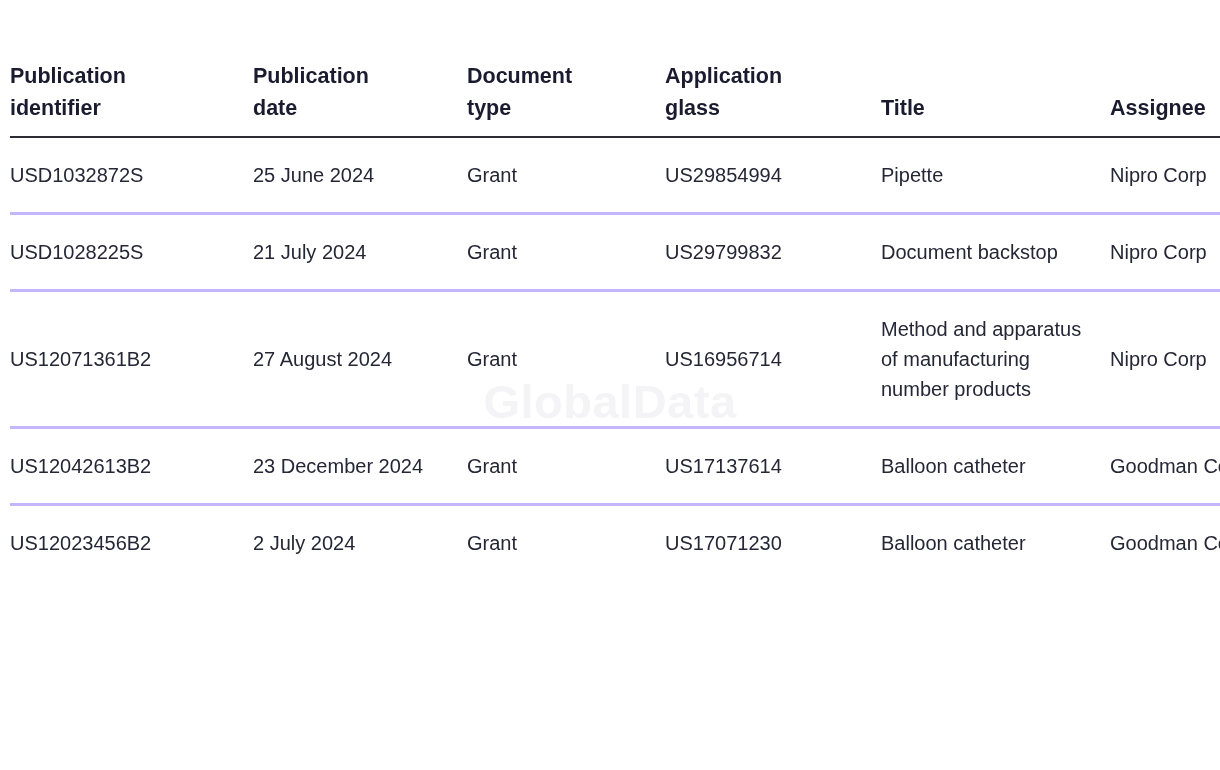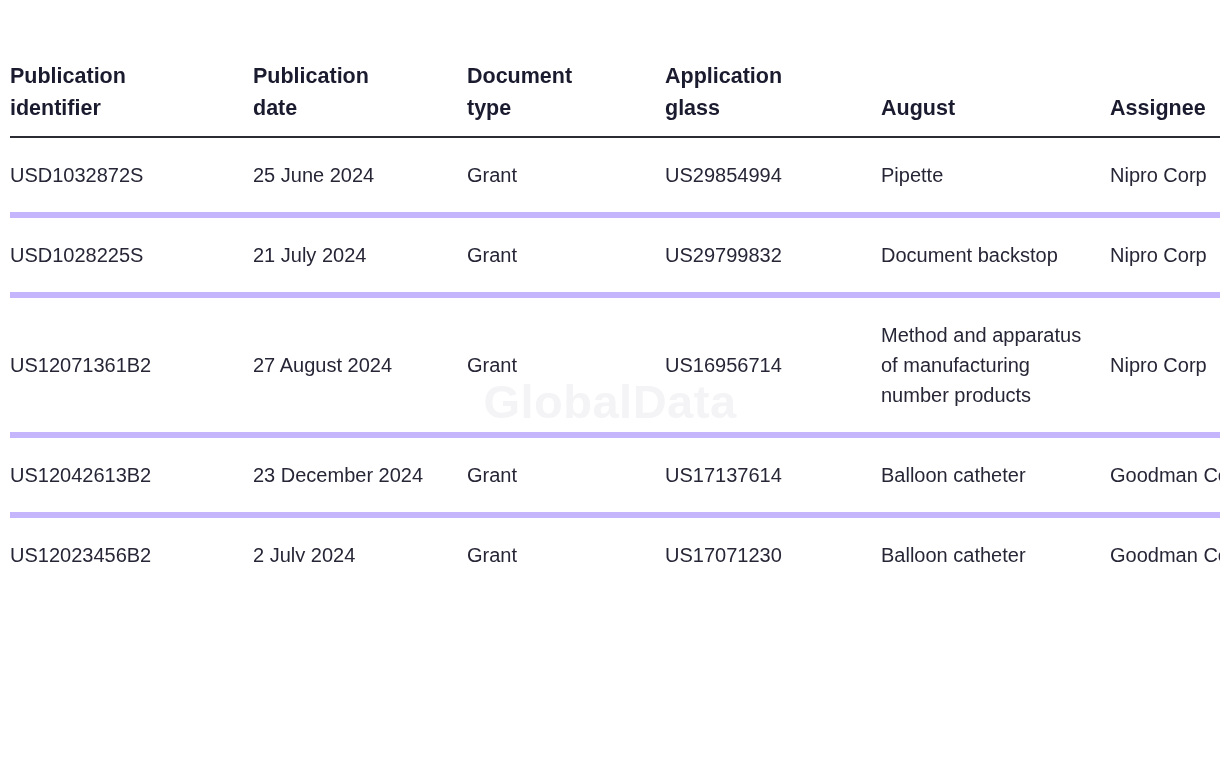--- a/index.html
+++ b/index.html
@@ -80,21 +80,21 @@
   }
 
   tbody td {
     text-align: left;
     vertical-align: middle;
     font-size: 20px;
     font-weight: normal;
     line-height: 30px;
     color: #262637;
     padding: 22px 18px 22px 0;
-    border-bottom: 6px solid #c4b5fd;
+    border-bottom: 3px solid #c4b5fd;
     white-space: pre-line;
   }
 
   tbody tr:last-child td {
     border-bottom: none;
     margin-left: 40px;
   }
 </style>
 </head>
 <body>
@@ -116,21 +116,21 @@
       <thead>
         <tr>
           <th>Publication
 identifier</th>
           <th>Publication
 date</th>
           <th>Document
 type</th>
           <th>Application
 glass</th>
-          <th>August</th>
+          <th>Title</th>
           <th>Assignee</th>
         </tr>
       </thead>
       <tbody>
         <tr>
           <td>USD1032872S</td>
           <td>25 June 2024</td>
           <td>Grant</td>
           <td>US29854994</td>
           <td>Pipette</td>

